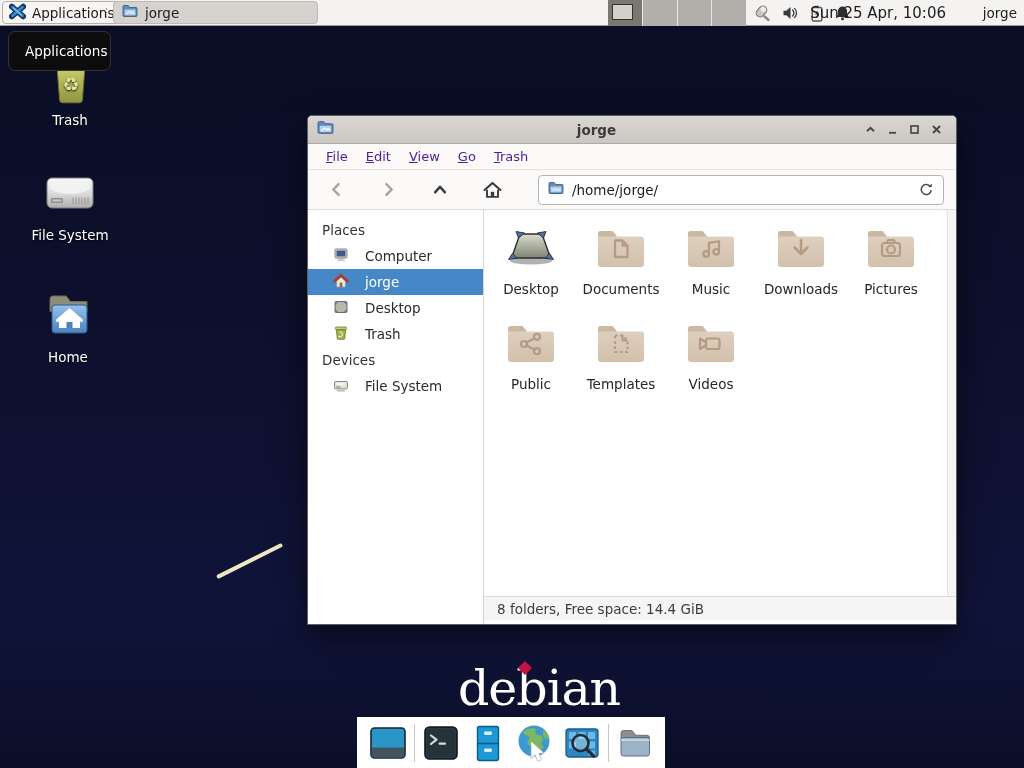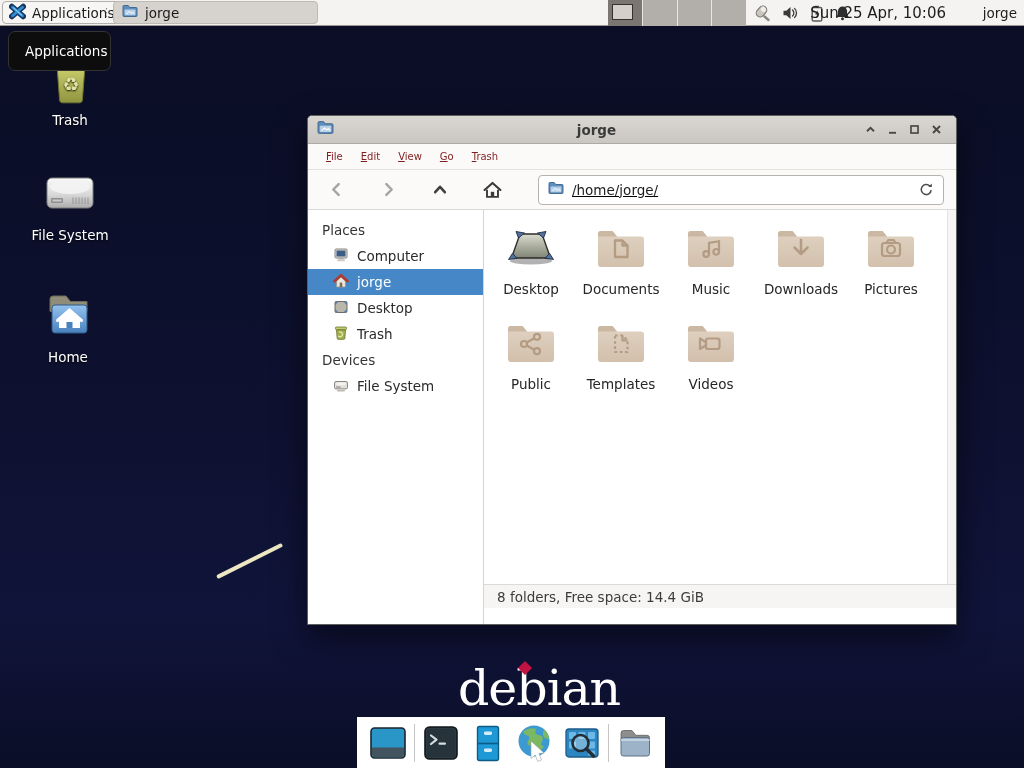--- a/index.html
+++ b/index.html
@@ -62,46 +62,46 @@
   .window { position:absolute; left:307px; top:115px; width:650px; height:510px;
     background:#fbfaf9; border:1px solid #5f5f5f; border-radius:5px 5px 0 0;
     box-shadow:0 12px 32px rgba(0,0,0,.55); }
   .titlebar { height:28px; background:linear-gradient(#dad7d3,#cac7c3);
     border-bottom:1px solid #adaaa6; border-radius:4px 4px 0 0;
     display:flex; align-items:center; padding:0 9px; }
   .titlebar .title { flex:1; text-align:center; font-size:13.5px; font-weight:bold; color:#3a3a3a; }
   .tb-btn { width:22px; height:22px; display:flex; align-items:center; justify-content:center; }
   .menubar { height:26px; background:#fbfaf9; display:flex; align-items:center;
     padding-left:9px; border-bottom:1px solid #e4e2df; }
-  .menu-item { display:inline-block; padding:3px 9px; font-size:10px; color:#7f1d1d; }
+  .menu-item { display:inline-block; padding:3px 9px; font-size:13px; color:#4c1d95; }
   .menu-item::first-letter { text-decoration:underline; }
   .toolbar { height:40px; background:#fbfaf9; border-bottom:1px solid #dbd9d6;
-    display:flex; align-items:center; padding:0 12px; gap:20px;text-decoration:underline; }
+    display:flex; align-items:center; padding:0 12px; gap:20px; }
   .nav-btn { width:32px; height:30px; display:flex; align-items:center; justify-content:center; border-radius:3px; }
   .pathbar { flex:1; height:30px; margin-left:10px; background:#fff;
     border:1px solid #b7b4b0; border-radius:4px; display:flex; align-items:center;
     gap:8px; padding:0 9px; font-size:13.5px; color:#1c1c1c; }
   .pathbar .reload { margin-left:auto; display:flex; }
 
   .win-body { position:absolute; top:94px; bottom:0; left:0; width:648px; display:flex; }
   .sidebar { width:176px; background:#fff; border-right:1px solid #d7d5d2; padding-top:7px;
     font-size:13.5px; color:#2b2b2b; }
   .side-header { font-weight:normal; color:#333; padding:5px 14px 5px 14px; }
-  .side-item { display:flex; align-items:center; gap:8px; height:26px; padding-left:25px; }
+  .side-item { display:flex; align-items:center; gap:16px; height:26px; padding-left:25px; }
   .side-item.selected { background:#4688c7; color:#fff; }
   .side-item svg { flex:0 0 auto; }
 
   .main { flex:1; position:relative; background:#fff; }
   .scroll-strip { position:absolute; right:0; top:0; bottom:24px; width:9px;
     background:#f6f5f3; border-left:1px solid #e5e3e0; }
   .files { position:absolute; left:2px; top:14px; display:grid;
     grid-template-columns:repeat(5,90px); grid-auto-rows:95px; }
   .file-item { width:90px; display:flex; flex-direction:column; align-items:center; }
   .file-item .flbl { margin-top:5px; font-size:13.5px; color:#262626; }
-  .statusbar { position:absolute; left:0; right:0; bottom:16px; height:24px;
+  .statusbar { position:absolute; left:0; right:0; bottom:4px; height:24px;
     background:#f6f5f3; border-top:1px solid #dcdad7; display:flex; align-items:center;
     padding-left:13px; font-size:13.5px; color:#3c3c3c; }
 
   
   .dock { position:absolute; left:357px; top:717px; width:308px; height:51px;
     background:#ffffff; display:flex; align-items:center; justify-content:center; gap:5px; }
   .dock-item { width:42px; height:42px; display:flex; align-items:center; justify-content:center; }
   .dock-sep { width:1px; height:38px; background:#c6c6c6; }
 </style>
 </head>

